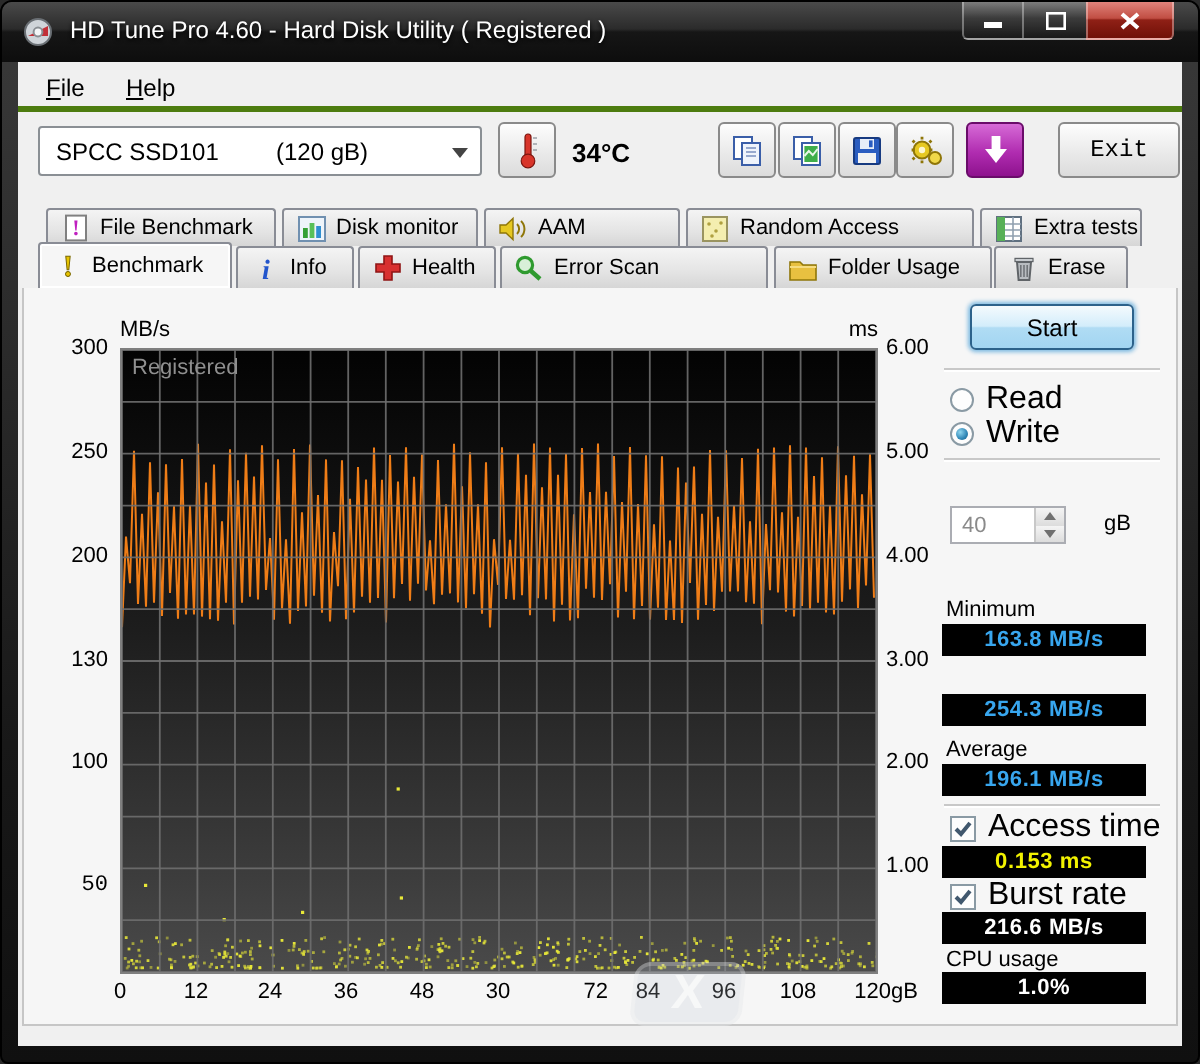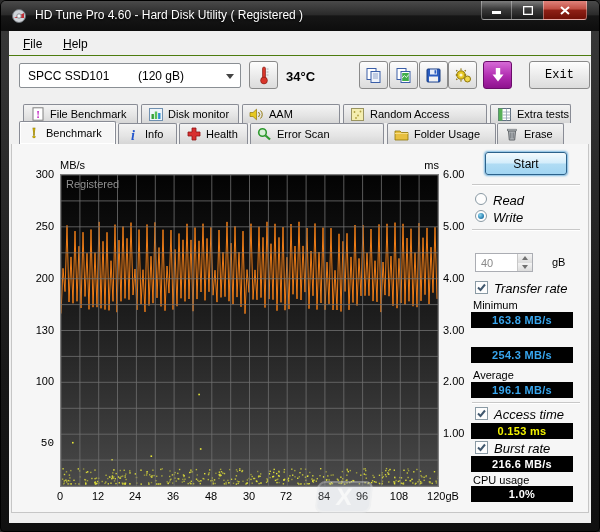--- a/index.html
+++ b/index.html
@@ -14,21 +14,21 @@
   .win-btns { position:absolute; top:0; right:12px; display:flex; }
   .win-btn { height:19px; border:1px solid rgba(255,255,255,.35); border-top:none;
              background:linear-gradient(rgba(130,130,130,.9),rgba(60,60,60,.9) 45%,rgba(25,25,25,.95));
              display:flex; align-items:center; justify-content:center; }
   .win-btn.min { width:31px; border-radius:0 0 0 3px; }
   .win-btn.max { width:31px; border-left:none; border-right:none; }
   .win-btn.close { width:44px; border-radius:0 0 3px 0;
              background:linear-gradient(#e0837b,#c14e43 45%,#8f2016 50%,#701007); }
   
   .client { position:absolute; left:8px; right:8px; top:30px; bottom:8px; background:#f0f0f0; }
-  .menubar { position:absolute; left:0; top:0; width:100%; height:25px; background:#f0f0f0; border-bottom:1px solid #4d7c0f; }
+  .menubar { position:absolute; left:0; top:0; width:100%; height:25px; background:#f0f0f0; border-bottom:3px solid #4d7c0f; }
   .menu-item { position:absolute; top:5px; font-size:12px; color:#000; padding:1px 4px; display:inline-block; }
   .menu-item::first-letter { text-decoration:underline; }
   
   .toolbar { position:absolute; left:0; top:25px; width:100%; height:41px; }
   .combo { position:absolute; left:10px; top:7px; width:222px; height:25px; background:#fff;
            border:1px solid #8a8f94; border-radius:2px; font-size:12px; color:#000; }
   .combo .val { position:absolute; left:8px; top:5px; }
   .combo .size { position:absolute; left:118px; top:5px; }
   .combo .dd { position:absolute; right:6px; top:10px; width:0; height:0;
                border-left:4px solid transparent; border-right:4px solid transparent; border-top:5px solid #444; }
@@ -58,21 +58,21 @@
           background:linear-gradient(#030303,#1d1d1d 45%,#3d3d3d 85%,#4a4a4a);
           border:1px solid #7f7f7f; }
   .plot svg { position:absolute; left:0; top:0; }
   .registered { position:absolute; left:5px; top:3px; font-size:11px; color:#8f8f8f; }
   
   .side-item { position:absolute; }
   .start-btn { left:473px; top:8px; width:82px; height:23px; border:1px solid #2c628b; border-radius:3px;
           background:linear-gradient(#f4fafd,#d3edfb 48%,#b0dcf4 52%,#a2d5f2); font-size:12px; color:#000;
           box-shadow:0 0 2px 1px #7ab8e0; display:flex; align-items:center; justify-content:center; }
   .divider { left:460px; width:108px; height:2px; border-top:1px solid #c8c8c8; border-bottom:1px solid #fff; }
-  .ctl-row { left:463px; width:110px; height:14px; font-size:13px; color:#000; display:flex; align-items:flex-start;font-style:italic; }
+  .ctl-row { left:463px; width:110px; height:14px; font-size:16px; color:#000; display:flex; align-items:center; }
   .radio { width:12px; height:12px; border:1px solid #8a9aa4; border-radius:50%; background:#fdfdfd; margin-right:6px; position:relative; }
   .radio.sel::after { content:""; position:absolute; left:2px; top:2px; width:6px; height:6px; border-radius:50%;
           background:radial-gradient(circle at 35% 35%, #8fd6ef, #2f86b6 60%, #1b5d84); }
   .cbx { width:13px; height:13px; border:1px solid #8a9aa4; background:#fdfdfd; margin-right:6px; position:relative; flex:none; }
   .vlabel { left:461px; width:110px; font-size:11px; color:#000; }
   .vbox { left:459px; width:102px; height:16px; background:#000; font-size:11px; font-weight:bold;
           display:flex; align-items:center; justify-content:center; letter-spacing:.3px; }
   .vbox.cyan { color:#38a6ee; } .vbox.yellow { color:#f2f200; } .vbox.white { color:#fff; }
   .spin { left:463px; top:109px; width:58px; height:19px; border:1px solid #abadb3; background:#fff; }
   .spin .num { position:absolute; left:5px; top:3px; font-size:11px; color:#8a8a8a; }
@@ -781,21 +781,21 @@
           <span class="tick" style="left: 431px; top: 128px; width: 40px;">4.00</span>
           <span class="tick" style="left: 431px; top: 180px; width: 40px;">3.00</span>
           <span class="tick" style="left: 431px; top: 231px; width: 40px;">2.00</span>
           <span class="tick" style="left: 431px; top: 283px; width: 40px;">1.00</span>
           <span class="tick" style="left: 30px; top: 346px; width: 36px; text-align: center;">0</span>
           <span class="tick" style="left: 68px; top: 346px; width: 36px; text-align: center;">12</span>
           <span class="tick" style="left: 105px; top: 346px; width: 36px; text-align: center;">24</span>
           <span class="tick" style="left: 143px; top: 346px; width: 36px; text-align: center;">36</span>
           <span class="tick" style="left: 181px; top: 346px; width: 36px; text-align: center;">48</span>
           <span class="tick" style="left: 219px; top: 346px; width: 36px; text-align: center;">30</span>
-          <span class="tick" style="left: 256px; top: 346px; width: 36px; text-align: center;">72</span>
+          <span class="tick" style="left: 256px; top: 346px; width: 36px; text-align: right;">72</span>
           <span class="tick" style="left: 294px; top: 346px; width: 36px; text-align: center;">84</span>
           <span class="tick" style="left: 332px; top: 346px; width: 36px; text-align: center;">96</span>
           <span class="tick" style="left: 369px; top: 346px; width: 36px; text-align: center;">108</span>
           <span class="tick" style="left: 407px; top: 346px; width: 48px; text-align: center;">120gB</span>
         </div>
 
       <div class="side-item start-btn">
         <span>Start</span>
       </div>
       <div class="side-item divider" style="top:40px"></div>
@@ -817,28 +817,20 @@
           <span class="sb">
               <span class="arr-up"></span>
             </span>
           <span class="sb">
               <span class="arr-dn"></span>
             </span>
         </span>
       </div>
       <span class="side-item gb-label">gB</span>
 
-      <div class="side-item ctl-row" style="top:137px">
-        <span class="cbx">
-          <svg width="11" height="11" viewBox="0 0 11 11" style="position:absolute;left:0;top:0">
-              <path d="M2 5.5 L4.5 8 L9 2.5" stroke="#41586e" stroke-width="2" fill="none"></path>
-            </svg>
-        </span>
-        <span>Transfer rate</span>
-      </div>
 
       <span class="side-item vlabel" style="top:155px">Minimum</span>
       <div class="side-item vbox cyan" style="top:168px">163.8 MB/s</div>
       <div class="side-item vbox cyan" style="top:203px">254.3 MB/s</div>
       <span class="side-item vlabel" style="top:225px">Average</span>
       <div class="side-item vbox cyan" style="top:238px">196.1 MB/s</div>
 
       <div class="side-item divider" style="top:258px"></div>
 
       <div class="side-item ctl-row" style="top:263px">

